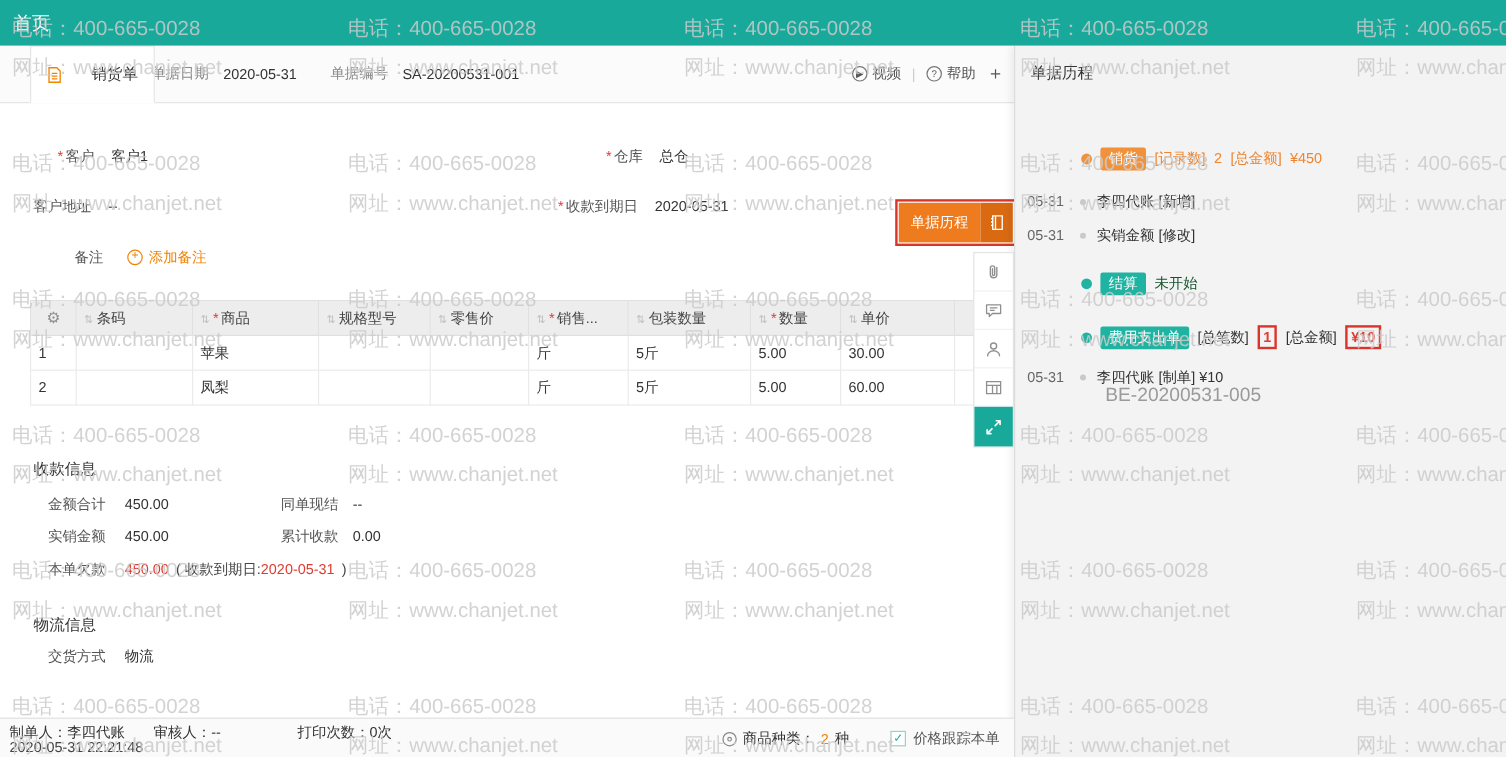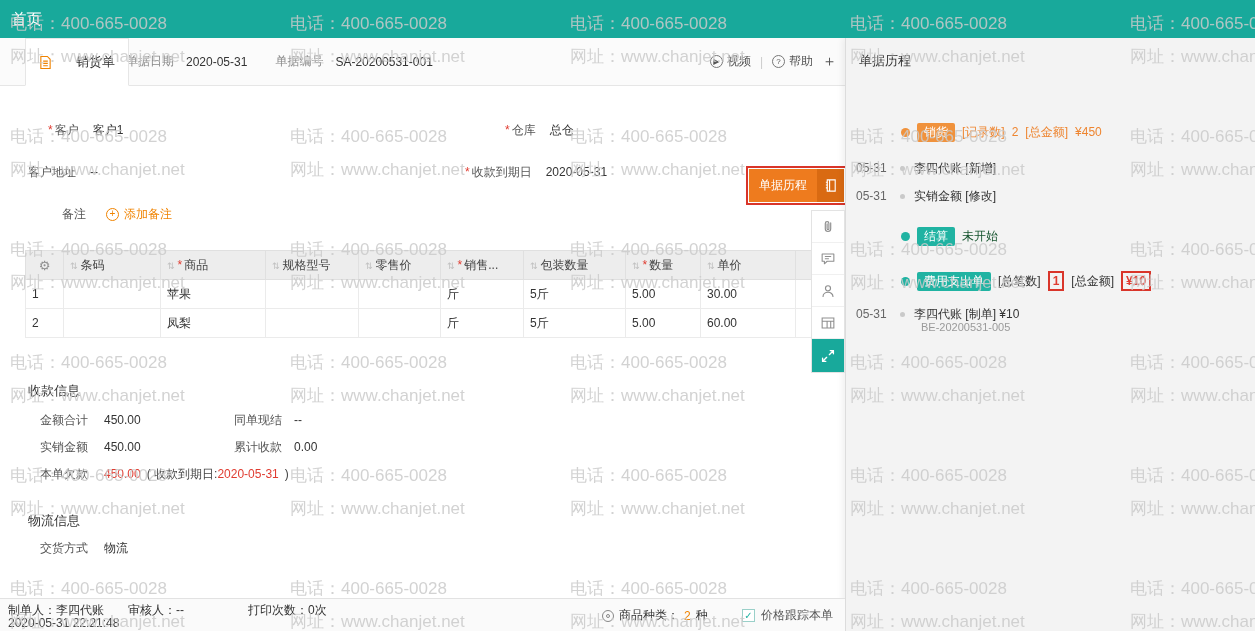--- a/index.html
+++ b/index.html
@@ -87,21 +87,21 @@
   .badge { color:#fff; font-size:12px; padding:1px 7px; border-radius:2px; }
   .badge-orange { background:var(--badge-orange,#f0923c); }
   .badge-teal { background:var(--badge-teal,#20b3a2); }
   .orange-text { color:#ee8530; }
   .gray-text { color:#14532d; }
   .dark-text { color:#333; }
   .tl-event { position:absolute; left:10px; display:flex; align-items:center; height:18px; white-space:nowrap; }
   .ev-date { color:#666; width:44px; }
   .ev-dot { width:5px; height:5px; border-radius:50%; background:#c9c9c9; margin:0 9px 0 0; flex:0 0 auto; }
   .ev-text { color:#333; }
-  .doc-no { position:absolute; left:75px; font-size:11px; color:#9a9a9a; }
+  .doc-no { position:absolute; left:75px; font-size:16px; color:#9a9a9a; }
   .annot { border:2px solid var(--annotation-red,#d9352a); padding:0 3px; color:var(--danger-red,#cf3b2f); font-weight:700; line-height:16px; }
 
   
   .wm-layer { position:absolute; inset:0; z-index:20; pointer-events:none; }
   .wm-tile { position:absolute; font-size:17px; line-height:20px; color:#cbcbcb; opacity:.85; white-space:nowrap; }
   .wm-tile div + div { margin-top:13px; }
 
   svg { display:block; }
 </style>
 </head>
@@ -247,21 +247,21 @@
     </div>
     <div class="prow" style="top:428px;">
       <span class="plabel">本单欠款</span>
       <span class="red">450.00</span>
       <span class="note">( 收款到期日: </span>
       <span class="red">2020-05-31</span>
       <span class="note"> )</span>
     </div>
 
     <div class="section-title" style="top:474px;">物流信息</div>
-    <div class="prow" style="top:502px;">
+    <div class="prow" style="top:502px;align-items:flex-end;">
       <span class="plabel">交货方式</span>
       <span>物流</span>
     </div>
   </div>
 
   <div class="bottombar">
     <div class="bb-item" style="left:8px; top:3px;">制单人：李四代账</div>
     <div class="bb-item bb-muted" style="left:8px; top:17px;">2020-05-31 22:21:48</div>
     <div class="bb-item" style="left:128px; top:3px;">审核人：--</div>
     <div class="bb-item" style="left:248px; top:3px;">打印次数：0次</div>

